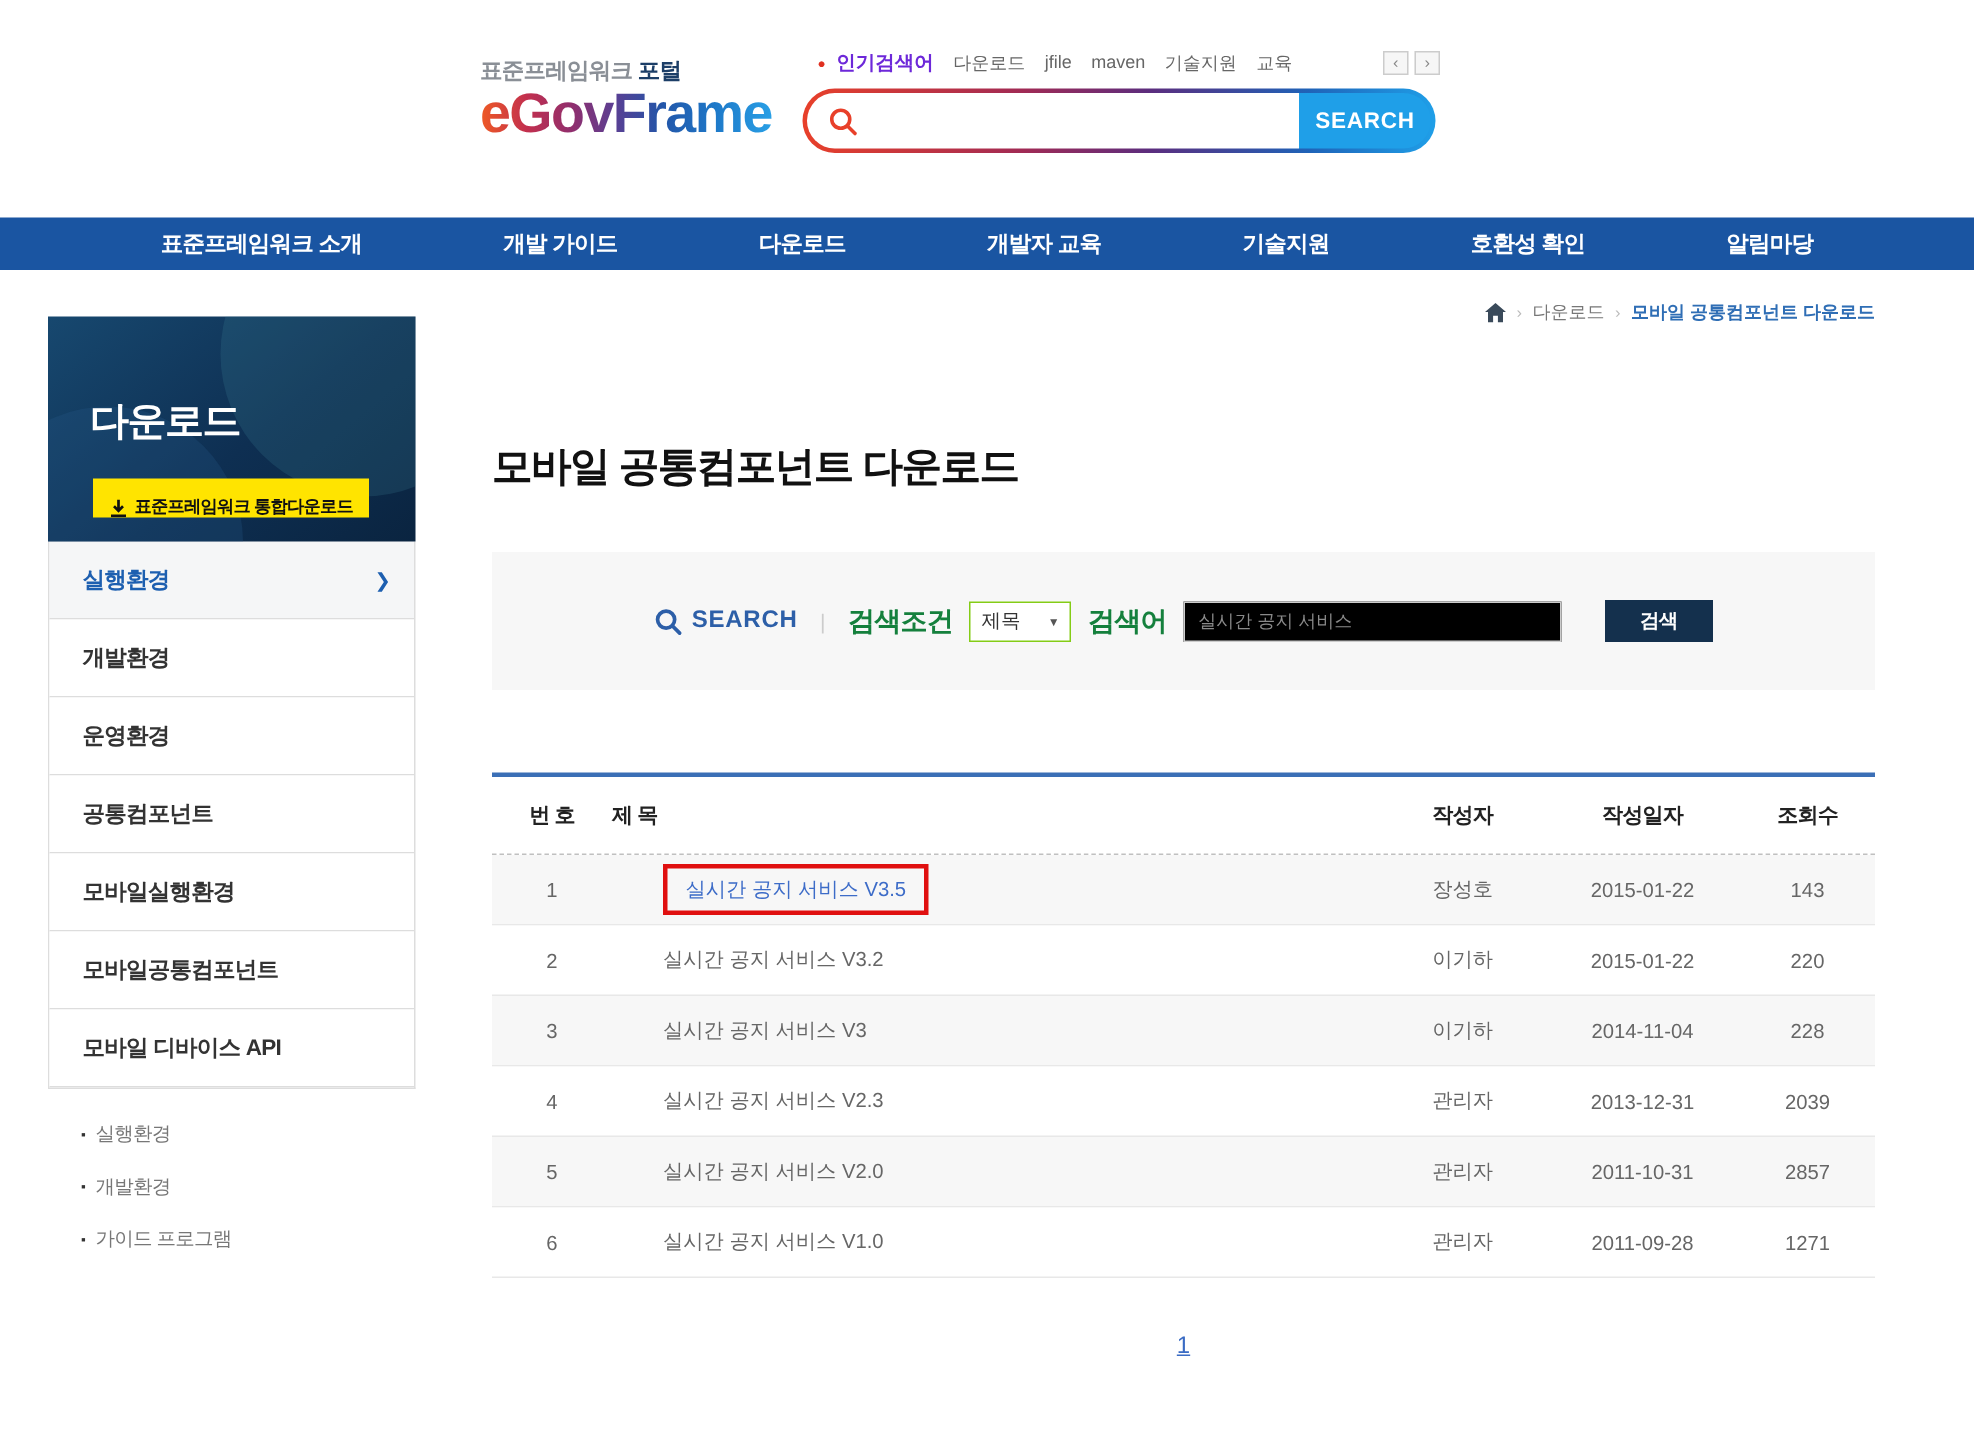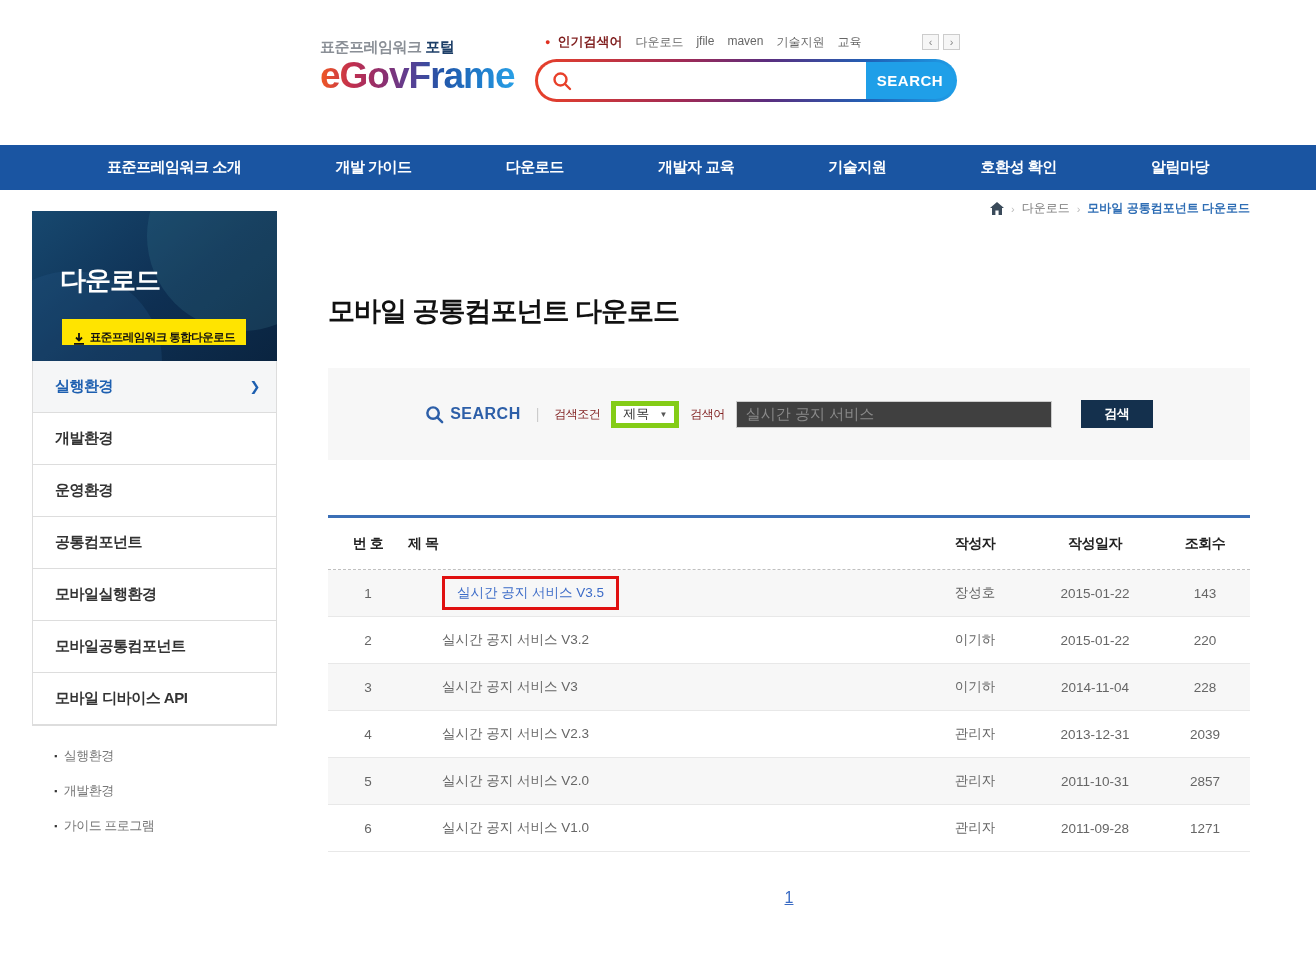--- a/index.html
+++ b/index.html
@@ -12,39 +12,39 @@
   .logo { position:absolute; left:320px; top:38px; cursor:pointer; }
   .logo-small { font-size:15px; font-weight:bold; color:#8a8f96; letter-spacing:-0.5px; }
   .logo-small b { color:#1c3e67; }
   .logo-main { font-size:37px; font-weight:bold; letter-spacing:-1px; line-height:1.05;
     background:linear-gradient(90deg,#ef5a24 0%,#c22f4e 16%,#8e2f6f 32%,#5a3f93 46%,#2355a8 62%,#1e78c8 80%,#29a0e6 100%);
     -webkit-background-clip:text; background-clip:text; -webkit-text-fill-color:transparent; color:#2355a8; }
 
   .pop-row { position:absolute; left:545px; top:32px; width:415px; height:20px;
     display:flex; align-items:center; gap:13px; }
   .pop-bullet { color:#e03020; font-size:9px; margin-right:-6px; }
-  .pop-label { font-size:13px; font-weight:bold; color:#7f1d1d;text-align:right; }
+  .pop-label { font-size:13px; font-weight:bold; color:#6d28d9;text-align:right; }
   .pop-term { font-size:12px; color:#666; cursor:pointer; }
   .pop-arrows { margin-left:auto; display:flex; gap:4px; }
   .pop-arrow { width:17px; height:16px; border:1px solid #ccc; background:#f6f6f6; color:#888;
     font-size:11px; line-height:14px; text-align:center; cursor:pointer; }
 
   .search-pill { position:absolute; left:535px; top:59px; width:422px; height:43px;
     border-radius:22px; padding:3px; display:flex;
     background:linear-gradient(90deg,#e8402a 0%,#a02a55 35%,#5b2d7e 55%,#1f63b8 80%,#1f9fe8 100%); }
   .pill-inner { flex:1; background:#fff; border-radius:19px 0 0 19px; display:flex;
     align-items:center; padding-left:14px; }
   .pill-input { border:none; outline:none; flex:1; height:100%; font-size:14px;
     background:transparent; margin-left:8px; }
   .pill-btn { width:88px; background:#1f9fe8; border:none; border-radius:0 19px 19px 0;
     color:#fff; font-size:15px; font-weight:bold; letter-spacing:0.5px; cursor:pointer;
     font-family:"Liberation Sans",sans-serif; }
 
   
-  .nav { position:absolute; left:0; top:145px; width:1316px; height:45px; background:#1a55a2;
+  .nav { position:absolute; left:0; top:145px; width:1316px; height:35px; background:#1a55a2;
     display:flex; align-items:center; justify-content:space-around; padding:0 60px; }
   .nav-item { color:#fff; font-size:15px; font-weight:bold; letter-spacing:-0.5px; cursor:pointer; }
 
   
   .crumbs { position:absolute; right:66px; top:200px; display:flex; align-items:center;
     gap:7px; font-size:12px; color:#888; }
   .home-ico { display:flex; align-items:center; cursor:pointer; }
   .crumb-sep { color:#bbb; font-size:11px; }
   .crumb { color:#777; cursor:pointer; }
   .crumb-last { color:#2f6eb5; font-weight:bold; }
@@ -78,27 +78,27 @@
   
   .main { position:absolute; left:328px; top:211px; width:922px; }
   .page-title { position:absolute; left:0; top:82px; font-size:27px; font-weight:bold;
     color:#111; letter-spacing:-1px; }
 
   .filterbox { position:absolute; left:0; top:157px; width:922px; height:92px;
     background:#f7f7f7; display:flex; align-items:center; justify-content:center; gap:11px; }
   .f-search { display:flex; align-items:center; gap:6px; color:#2d5fa8;
     font-size:16px; font-weight:bold; letter-spacing:0.5px; }
   .f-div { color:#ccc; font-size:14px; margin:0 4px; }
-  .f-label { font-size:12px; font-weight:normal; color:#7f1d1d; letter-spacing:-0.5px; }
-  .f-select { width:68px; height:27px; border:5px solid #84cc16; background:#fff; display:flex;
+  .f-label { font-size:18px; font-weight:bold; color:#15803d; letter-spacing:-0.5px; }
+  .f-select { width:68px; height:27px; border:1px solid #84cc16; background:#fff; display:flex;
     align-items:center; justify-content:space-between; padding:0 7px; font-size:13px;
     color:#333; cursor:pointer; }
   .f-select-arrow { font-size:8px; color:#555; }
-  .f-input { width:316px; height:27px; border:1px solid #ccc; background:#404040; padding:0 9px;
-    font-size:15px; color:#8a8a8a; outline:none; font-family:"Liberation Sans",sans-serif; }
+  .f-input { width:252px; height:27px; border:1px solid #ccc; background:#000000; padding:0 9px;
+    font-size:12px; color:#8a8a8a; outline:none; font-family:"Liberation Sans",sans-serif; }
   .f-btn { width:72px; height:28px; margin-left:18px; background:#14304d; border:none; color:#fff;
     font-size:13px; font-weight:bold; cursor:pointer; font-family:"Liberation Sans",sans-serif;
     letter-spacing:-0.5px; }
 
   
   .tbl { position:absolute; left:0; top:304px; width:922px; border-top:3px solid #3b6fb6; }
   .t-head { height:52px; display:flex; align-items:center; border-bottom:1px dashed #c0c0c0;
     font-size:14px; font-weight:bold; color:#222; letter-spacing:-0.5px; }
   .t-row { height:47px; display:flex; align-items:center; border-bottom:1px solid #e8e8e8;
     font-size:13.5px; color:#666; background:#fff; }

